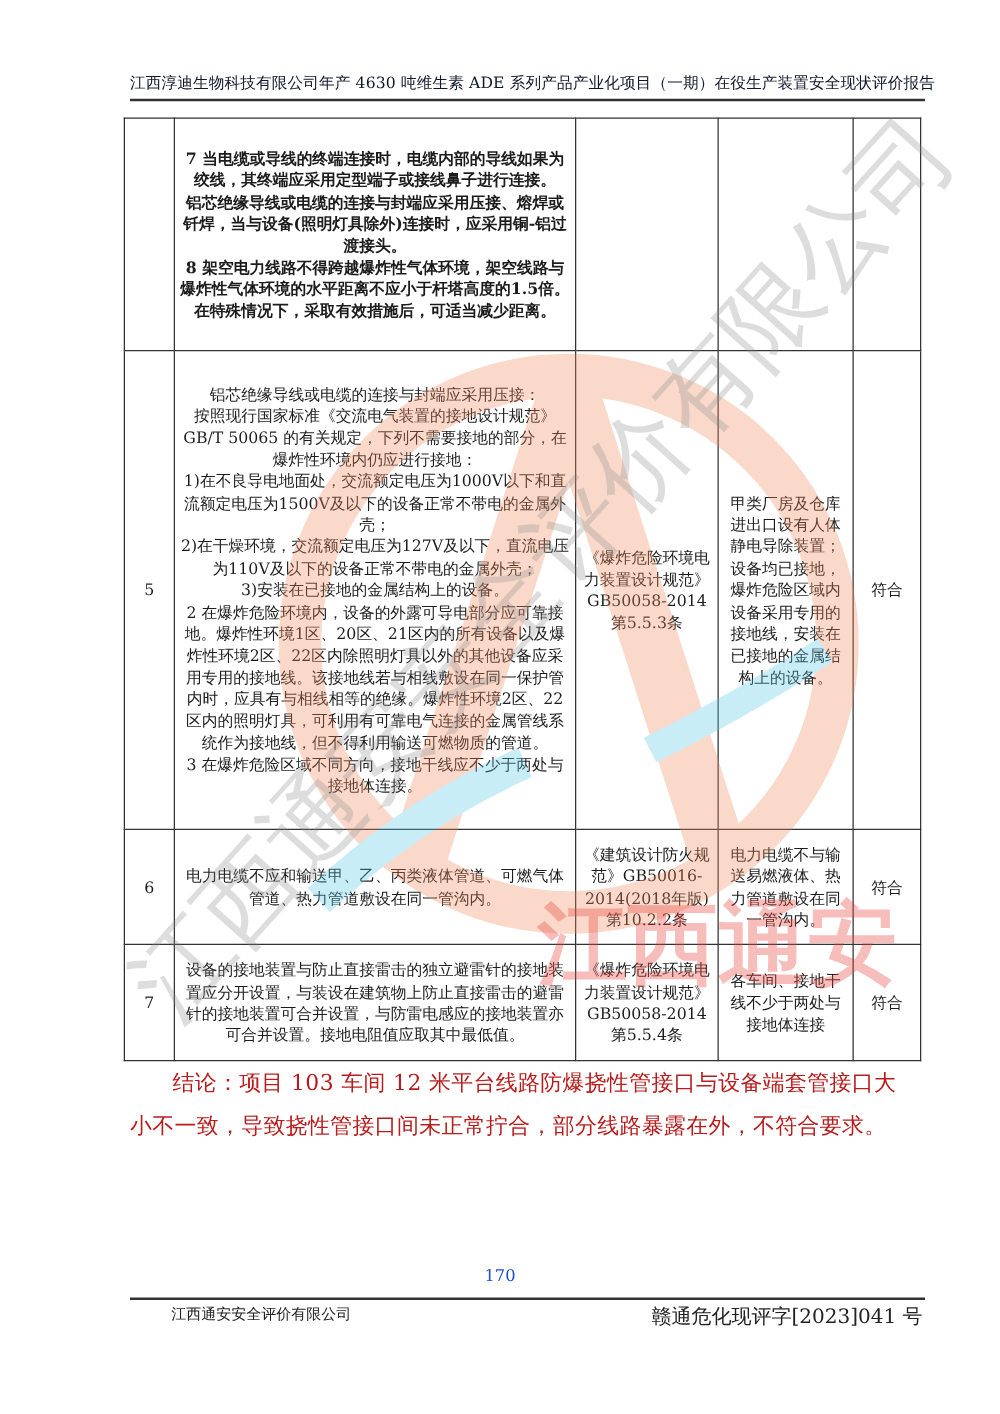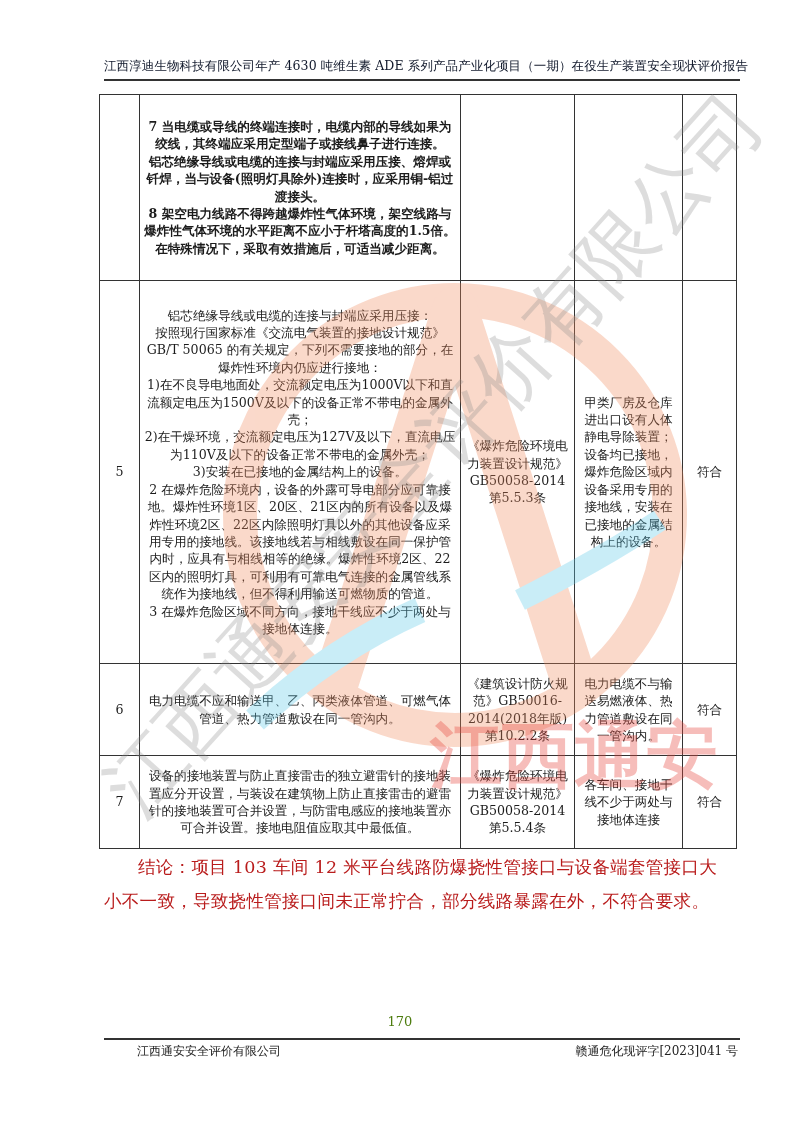--- a/index.html
+++ b/index.html
@@ -17,24 +17,24 @@
   td.c-no { width:31px; }
   td.c-req { width:312px; }
   td.c-basis { width:105px; }
   td.c-fact { width:99px; }
   td.c-res { width:45px;margin-left:28px; }
   .req-line { display:block; }
 
   .conclusion { position:absolute; left:104px; top:850px; width:630px; z-index:3;
          font-size:17.5px; line-height:34px; text-indent:34px; color:#b91c1c; letter-spacing:0.3px; }
 
-  .page-no { position:absolute; left:0; width:800px; top:1014px; text-align:center; font-size:13px; color:#4d7c0f; }
+  .page-no { position:absolute; left:0; width:800px; top:1014px; text-align:center; font-size:13px; color:#1d4ed8; }
   .footer-rule { position:absolute; left:104px; top:1038px; width:636px; height:1.5px; background:#333; }
   .footer-left { position:absolute; left:137px; top:1043px; font-size:12px; color:#222; }
-  .footer-right { position:absolute; right:62px; top:1043px; font-size:12px; color:#222; }
+  .footer-right { position:absolute; right:62px; top:1043px; font-size:16px; color:#222; }
 </style>
 </head>
 <body>
 
 <div class="header-title">江西淳迪生物科技有限公司年产 4630 吨维生素 ADE 系列产品产业化项目（一期）在役生产装置安全现状评价报告</div>
 <div class="header-rule"></div>
 
 <table class="main">
 
   <tbody>

